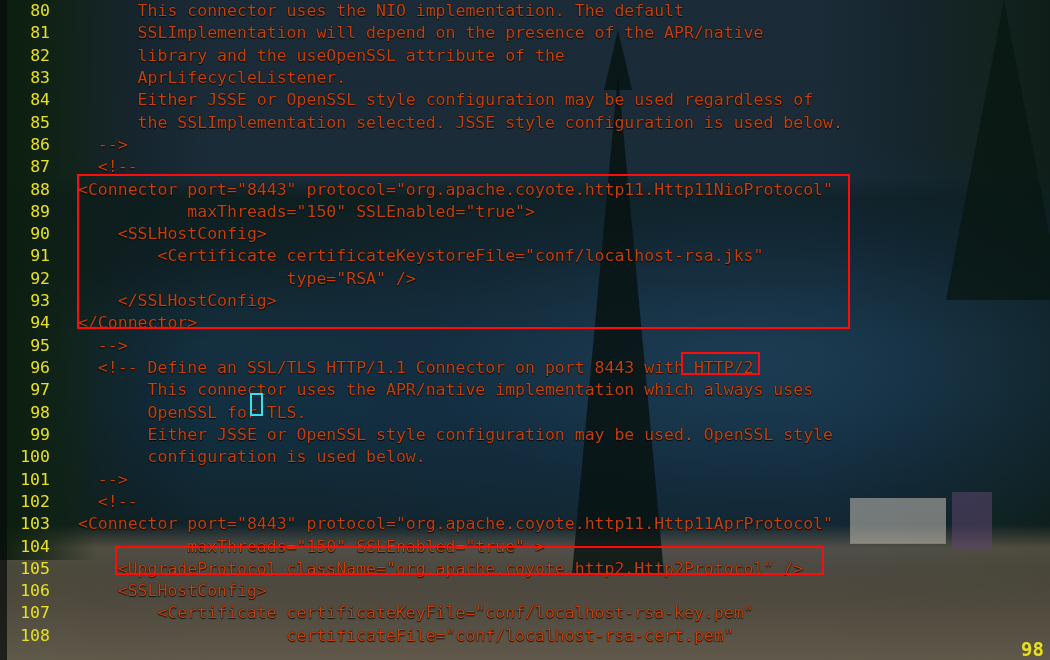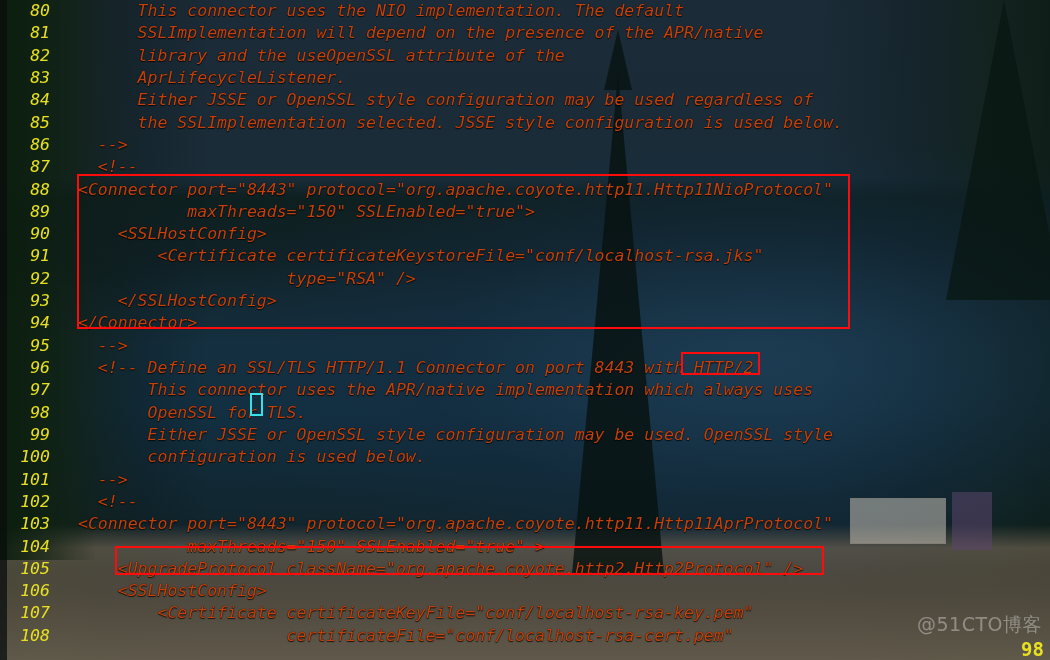--- a/index.html
+++ b/index.html
@@ -117,21 +117,20 @@
     position: absolute;
     inset: 0;
     font-size: 16.5px;
     line-height: 22.32px;
     letter-spacing: 0px;
     white-space: pre;
   }
   .code-row {
     position: relative;
     height: 22.32px;
-    font-style: italic;
   }
   .gutter {
     position: absolute;
     left: 0;
     top: 0;
     width: 50px;
     text-align: right;
     color: #e8e020;
     font-size: 16.5px;
   }
@@ -194,16 +193,15 @@
   <div id="code-layer"><div class="code-row"><span class="gutter">80</span><span class="code">      This connector uses the NIO implementation. The default</span></div><div class="code-row"><span class="gutter">81</span><span class="code">      SSLImplementation will depend on the presence of the APR/native</span></div><div class="code-row"><span class="gutter">82</span><span class="code">      library and the useOpenSSL attribute of the</span></div><div class="code-row"><span class="gutter">83</span><span class="code">      AprLifecycleListener.</span></div><div class="code-row"><span class="gutter">84</span><span class="code">      Either JSSE or OpenSSL style configuration may be used regardless of</span></div><div class="code-row"><span class="gutter">85</span><span class="code">      the SSLImplementation selected. JSSE style configuration is used below.</span></div><div class="code-row"><span class="gutter">86</span><span class="code">  --&gt;</span></div><div class="code-row"><span class="gutter">87</span><span class="code">  &lt;!--</span></div><div class="code-row"><span class="gutter">88</span><span class="code">&lt;Connector port="8443" protocol="org.apache.coyote.http11.Http11NioProtocol"</span></div><div class="code-row"><span class="gutter">89</span><span class="code">           maxThreads="150" SSLEnabled="true"&gt;</span></div><div class="code-row"><span class="gutter">90</span><span class="code">    &lt;SSLHostConfig&gt;</span></div><div class="code-row"><span class="gutter">91</span><span class="code">        &lt;Certificate certificateKeystoreFile="conf/localhost-rsa.jks"</span></div><div class="code-row"><span class="gutter">92</span><span class="code">                     type="RSA" /&gt;</span></div><div class="code-row"><span class="gutter">93</span><span class="code">    &lt;/SSLHostConfig&gt;</span></div><div class="code-row"><span class="gutter">94</span><span class="code">&lt;/Connector&gt;</span></div><div class="code-row"><span class="gutter">95</span><span class="code">  --&gt;</span></div><div class="code-row"><span class="gutter">96</span><span class="code">  &lt;!-- Define an SSL/TLS HTTP/1.1 Connector on port 8443 with HTTP/2</span></div><div class="code-row"><span class="gutter">97</span><span class="code">       This connector uses the APR/native implementation which always uses</span></div><div class="code-row"><span class="gutter">98</span><span class="code">       OpenSSL for TLS.</span></div><div class="code-row"><span class="gutter">99</span><span class="code">       Either JSSE or OpenSSL style configuration may be used. OpenSSL style</span></div><div class="code-row"><span class="gutter">100</span><span class="code">       configuration is used below.</span></div><div class="code-row"><span class="gutter">101</span><span class="code">  --&gt;</span></div><div class="code-row"><span class="gutter">102</span><span class="code">  &lt;!--</span></div><div class="code-row"><span class="gutter">103</span><span class="code">&lt;Connector port="8443" protocol="org.apache.coyote.http11.Http11AprProtocol"</span></div><div class="code-row"><span class="gutter">104</span><span class="code">           maxThreads="150" SSLEnabled="true" &gt;</span></div><div class="code-row"><span class="gutter">105</span><span class="code">    &lt;UpgradeProtocol className="org.apache.coyote.http2.Http2Protocol" /&gt;</span></div><div class="code-row"><span class="gutter">106</span><span class="code">    &lt;SSLHostConfig&gt;</span></div><div class="code-row"><span class="gutter">107</span><span class="code">        &lt;Certificate certificateKeyFile="conf/localhost-rsa-key.pem"</span></div><div class="code-row"><span class="gutter">108</span><span class="code">                     certificateFile="conf/localhost-rsa-cert.pem"</span></div></div>
 
   <div id="annot-layer">
       <div class="annot" style="left: 77px; top: 174px; width: 773px; height: 155px;"></div>
       <div class="annot" style="left: 681px; top: 352px; width: 79px; height: 23px;"></div>
       <div class="annot" style="left: 115px; top: 546px; width: 709px; height: 29px;"></div>
     </div>
 
   <div id="cursor-box" style="left: 250px; top: 393px; width: 13px; height: 23px;"></div>
 
-  <div id="watermark">@51CTO博客</div>
   <div id="bottom-linenum">98</div>
 
 </div>
 
 </body></html>

